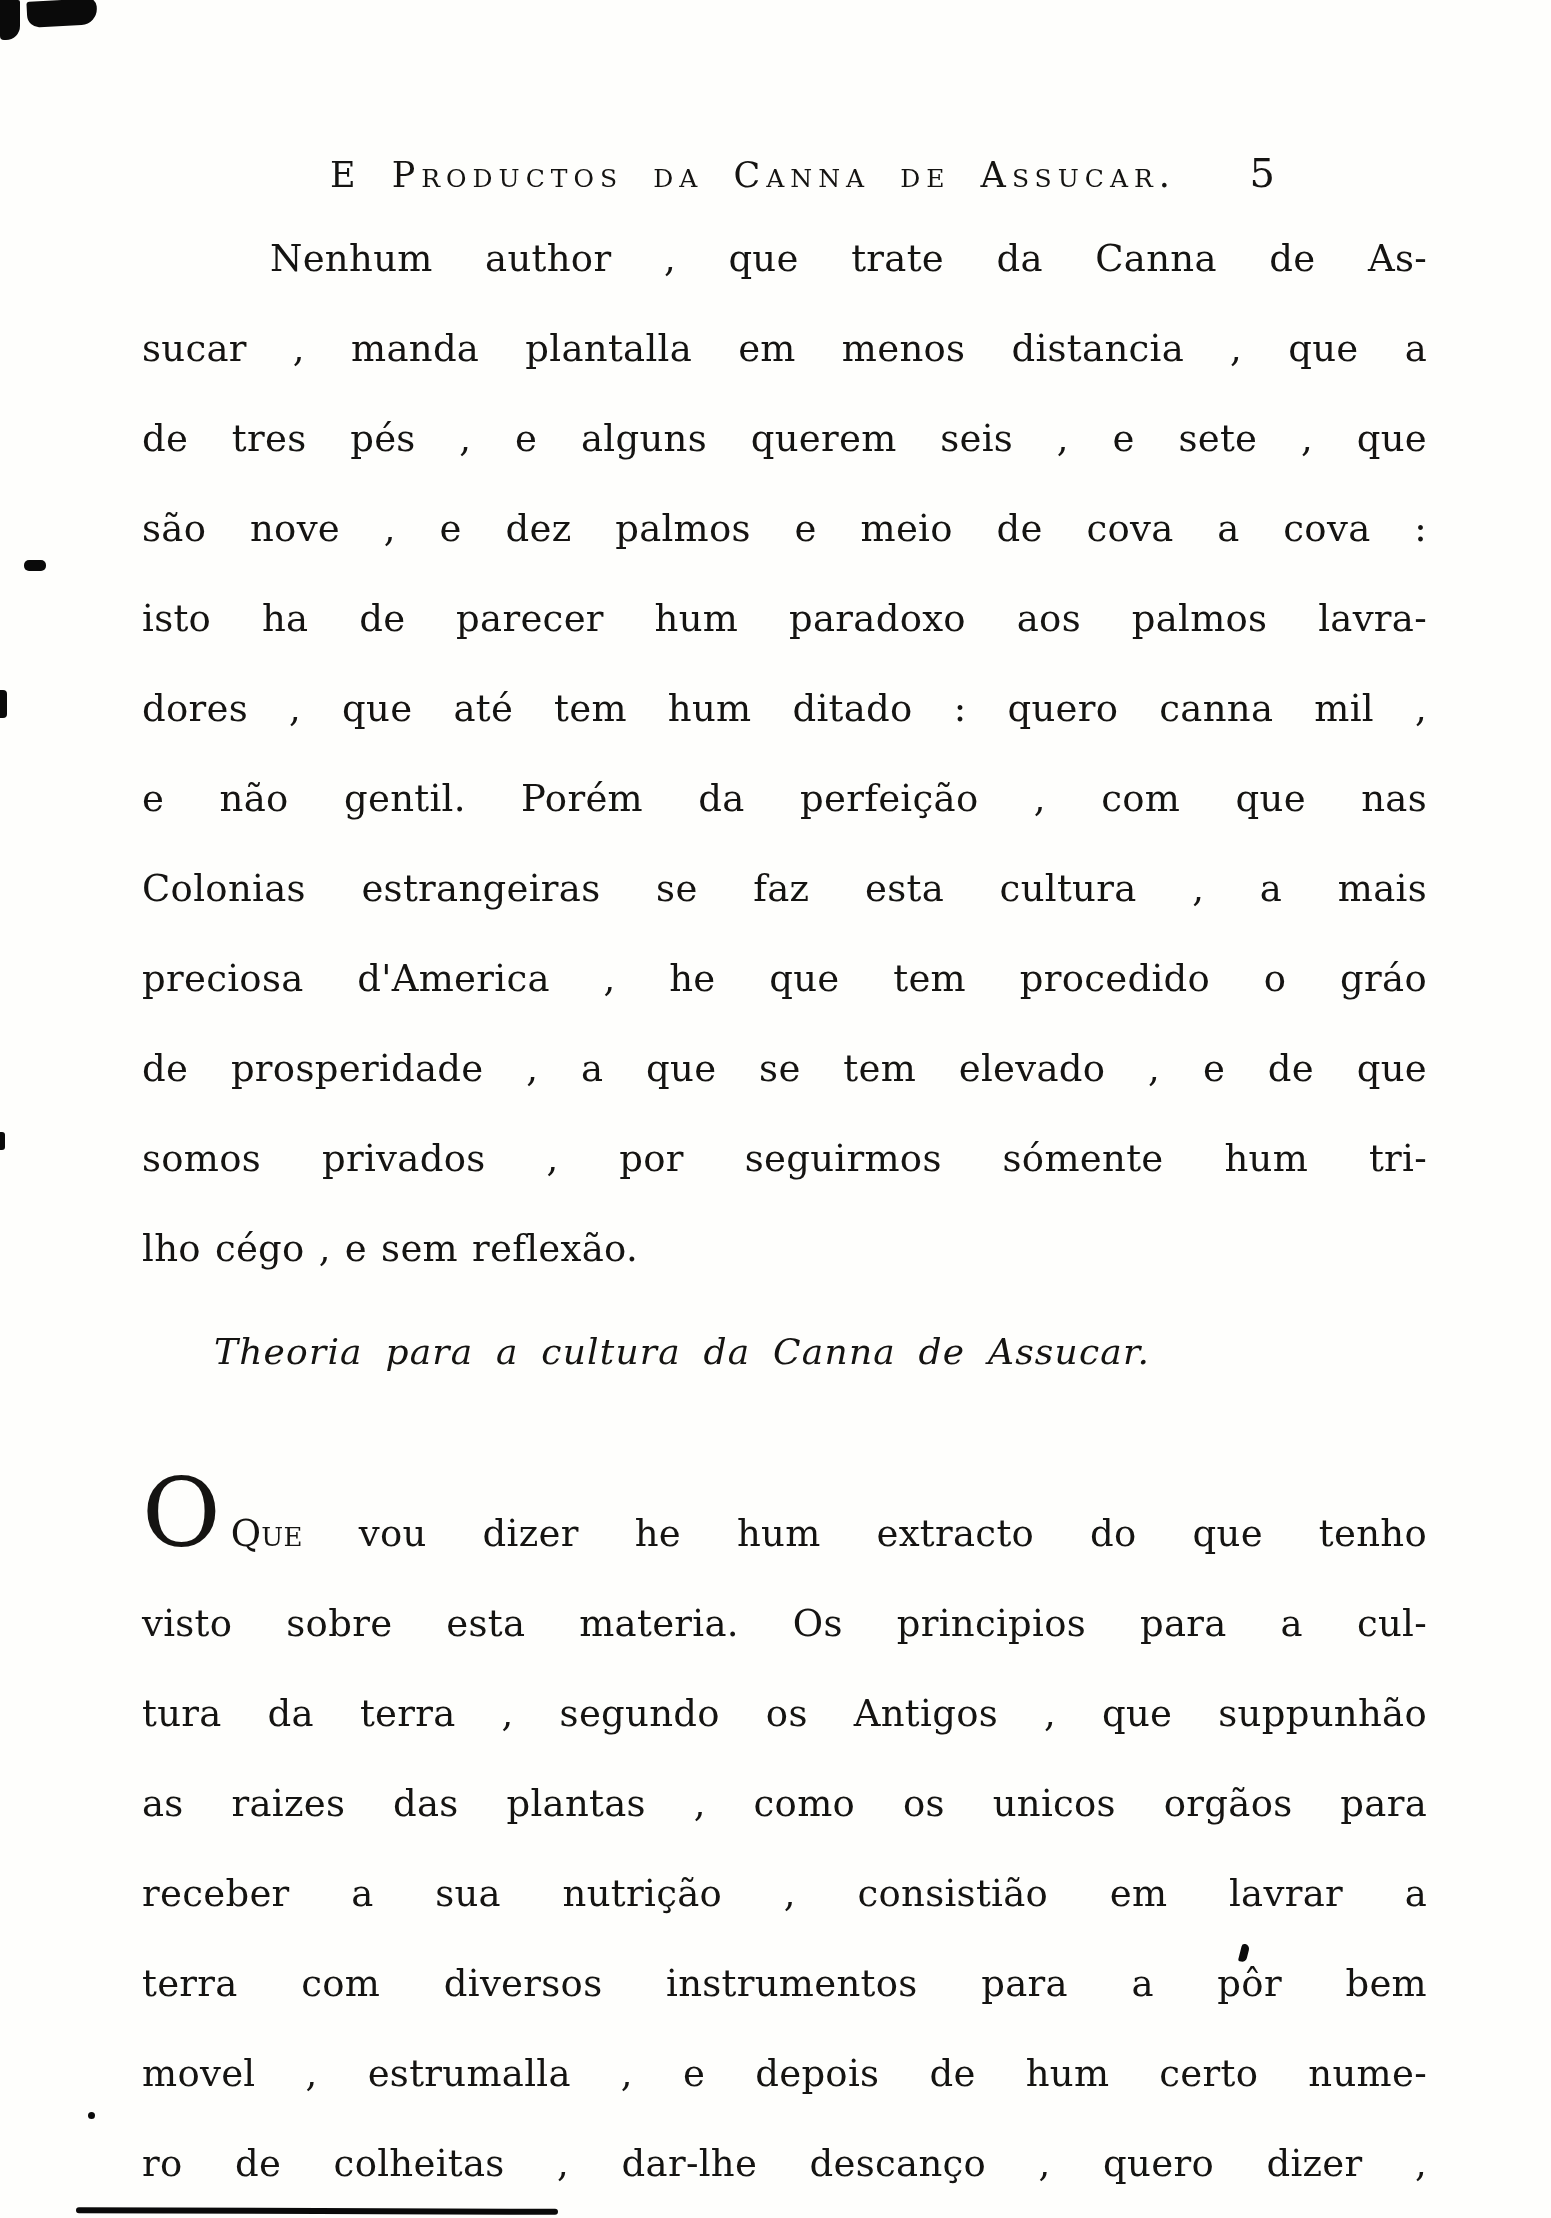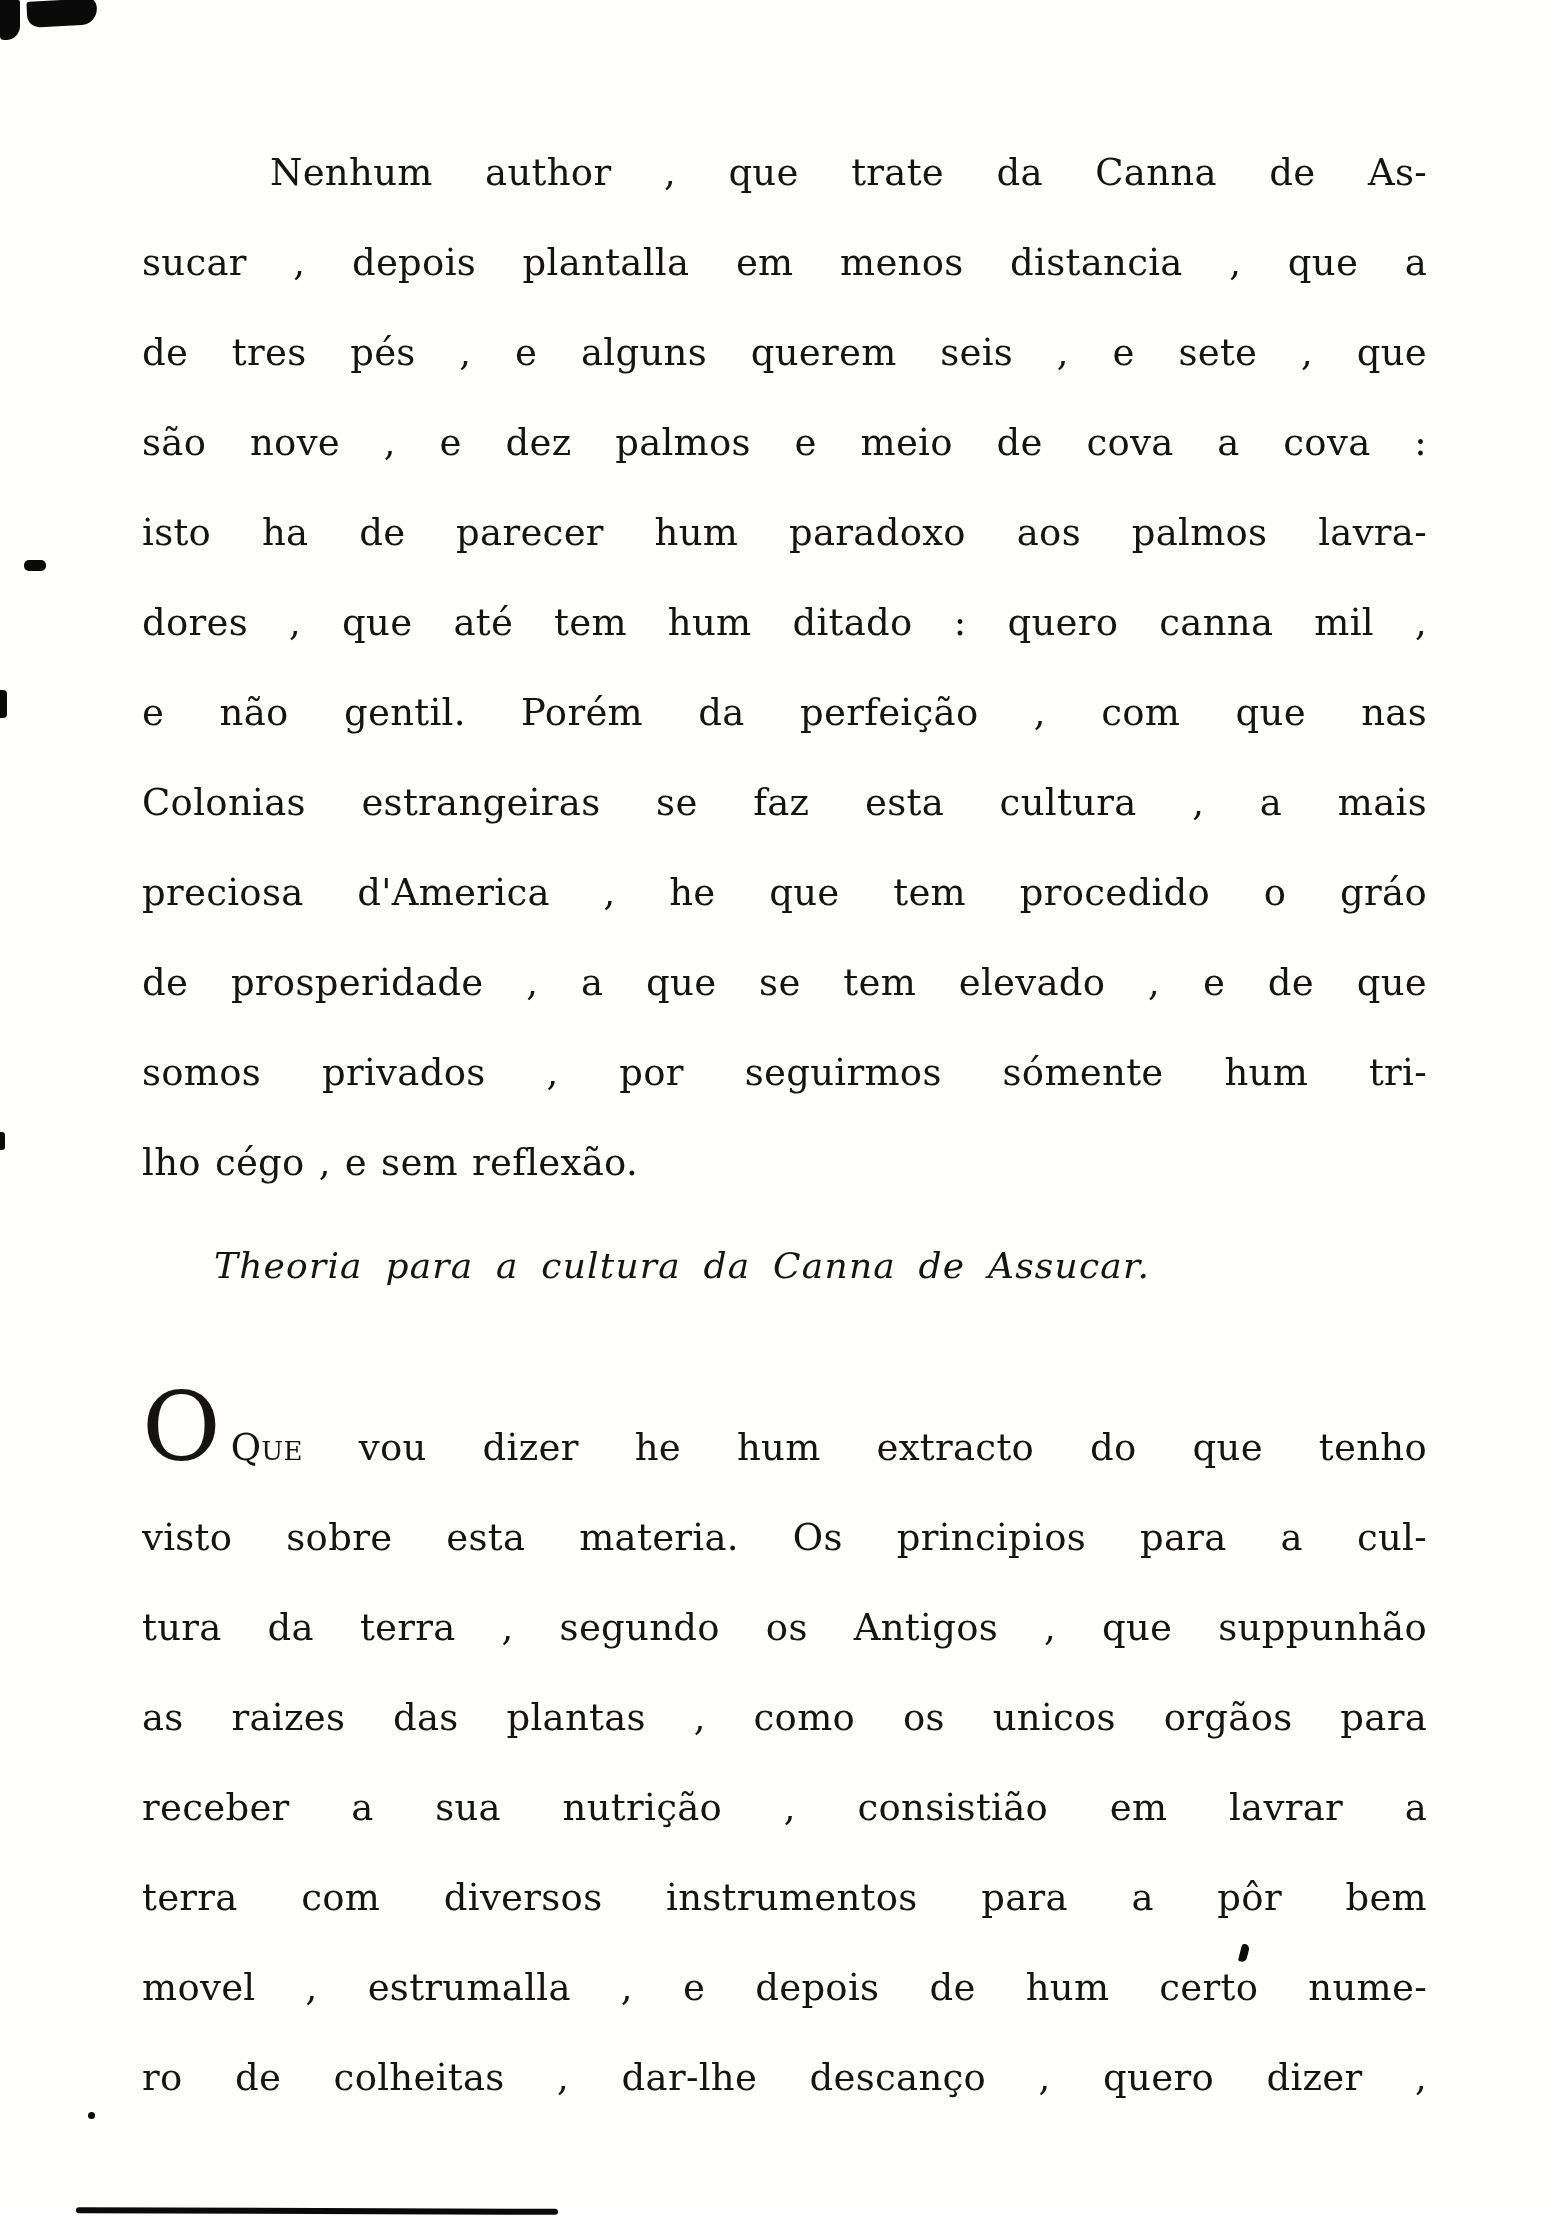--- a/index.html
+++ b/index.html
@@ -79,24 +79,28 @@
   <span class="artifact blob-b"></span>
   <span class="artifact dash-left"></span>
   <span class="artifact edge-mark-1"></span>
   <span class="artifact edge-mark-2"></span>
   <span class="artifact dot-bl"></span>
   <span class="artifact comma-br"></span>
   <span class="artifact bottom-line"></span>
 
   <div class="content">
 
+    <div class="header">
+      <span class="header-title">E Productos da Canna de Assucar.</span>
+      <span class="page-number">5</span>
+    </div>
 
     <div class="para p1">
       <div class="line jline indent">Nenhum author , que trate da Canna de As-</div>
-      <div class="line jline">sucar , depois plantalla em menos distancia , que a</div>
+      <div class="line jline">sucar , manda plantalla em menos distancia , que a</div>
       <div class="line jline">de tres pés , e alguns querem seis , e sete , que</div>
       <div class="line jline">são nove , e dez palmos e meio de cova a cova :</div>
       <div class="line jline">isto ha de parecer hum paradoxo aos palmos lavra-</div>
       <div class="line jline">dores , que até tem hum ditado : quero canna mil ,</div>
       <div class="line jline">e não gentil. Porém da perfeição , com que nas</div>
       <div class="line jline">Colonias estrangeiras se faz esta cultura , a mais</div>
       <div class="line jline">preciosa d'America , he que tem procedido o gráo</div>
       <div class="line jline">de prosperidade , a que se tem elevado , e de que</div>
       <div class="line jline">somos privados , por seguirmos sómente hum tri-</div>
       <div class="line">lho cégo , e sem reflexão.</div>

